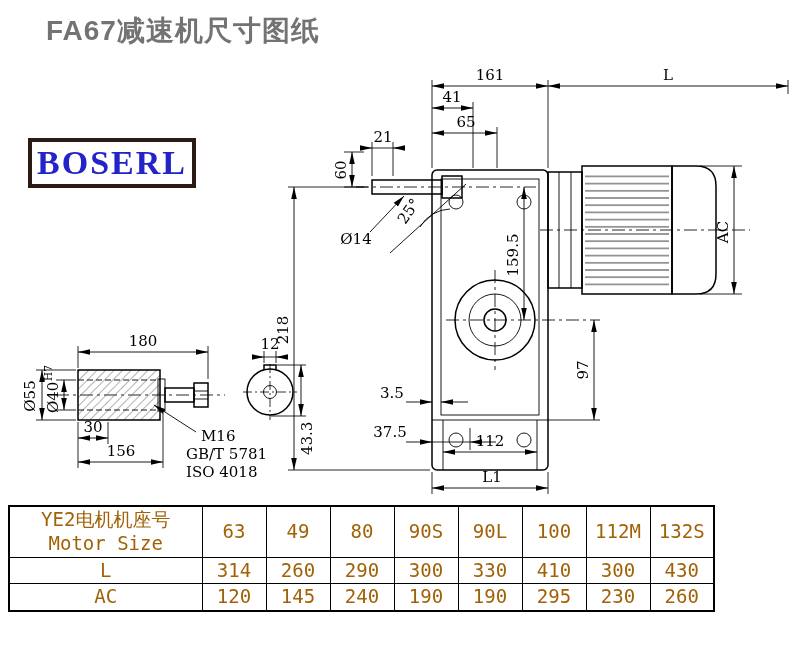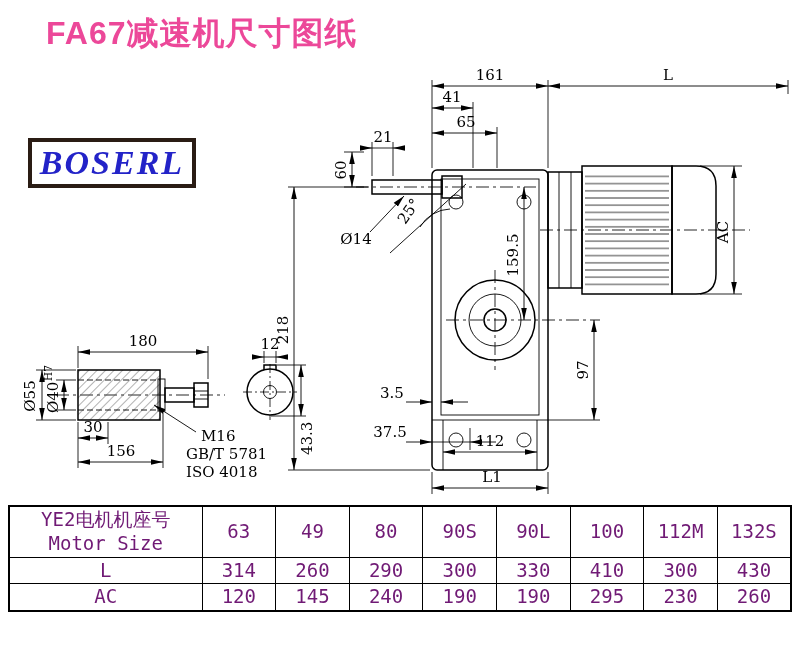--- a/index.html
+++ b/index.html
@@ -5,49 +5,49 @@
   * { margin:0; padding:0; box-sizing:border-box; }
   html,body { background:#fff; }
   body {
     width:800px; height:646px; position:relative; overflow:hidden;
     font-family:"Liberation Sans", sans-serif; color:#000;
   }
   .page { position:absolute; inset:0; width:800px; height:646px; background:#fff; }
 
   .title {
     position:absolute; left:46px; top:12px;
-    font-size:32px; font-weight:bold; letter-spacing:1px; color:#ec4899;
+    font-size:28px; font-weight:bold; letter-spacing:1px; color:#737373;
     font-family:"Liberation Sans", sans-serif;
   }
 
   .logo {
     position:absolute; left:28px; top:138px; width:168px; height:50px;
     border:4px solid #2a1c14; background:#fff;
-    display:flex; align-items:center; justify-content:center;font-style:italic;
+    display:flex; align-items:center; justify-content:center;
   }
   .logo span {
     font-family:"Liberation Serif", serif; font-size:34px; font-weight:bold;
     color:#2323c8; letter-spacing:2px; line-height:1;
   }
 
   svg.drawing { position:absolute; left:0; top:0; }
 
   .obj      { stroke:#000; stroke-width:1.5;  fill:none; }
   .obj-thin { stroke:#000; stroke-width:0.9;  fill:none; }
   .dim      { stroke:#000; stroke-width:0.9;  fill:none; }
   .ext      { stroke:#000; stroke-width:0.85; fill:none; }
   .cl  { stroke:#000; stroke-width:0.85; fill:none; stroke-dasharray:13 4 3 4; }
   .cl2 { stroke:#000; stroke-width:0.8;  fill:none; stroke-dasharray:9 3 2 3; }
   .dimtxt    { font-family:"DejaVu Serif", serif; font-size:15px; fill:#000; }
   .dimtxt-sm { font-family:"DejaVu Serif", serif; font-size:10.5px; fill:#000; }
 
   table.spec-table {
-    position:absolute; left:8px; top:505px; width:784px;
+    position:absolute; left:8px; top:505px; width:707px;
     border-collapse:collapse; table-layout:fixed;
-    font-family:"DejaVu Sans Mono", monospace; color:#701a75;
+    font-family:"DejaVu Sans Mono", monospace; color:#a16207;
     border:2px solid #000;
   }
   .spec-table th, .spec-table td {
     border:1.6px solid #000; text-align:center; vertical-align:middle;
     font-weight:normal; font-size:19px; line-height:1.25; padding:1px 0;
   }
   .spec-table col.first { width:193px; }
   .spec-table tr.hdr  { height:50px; }
   .spec-table tr.data { height:26px; }
 </style>

